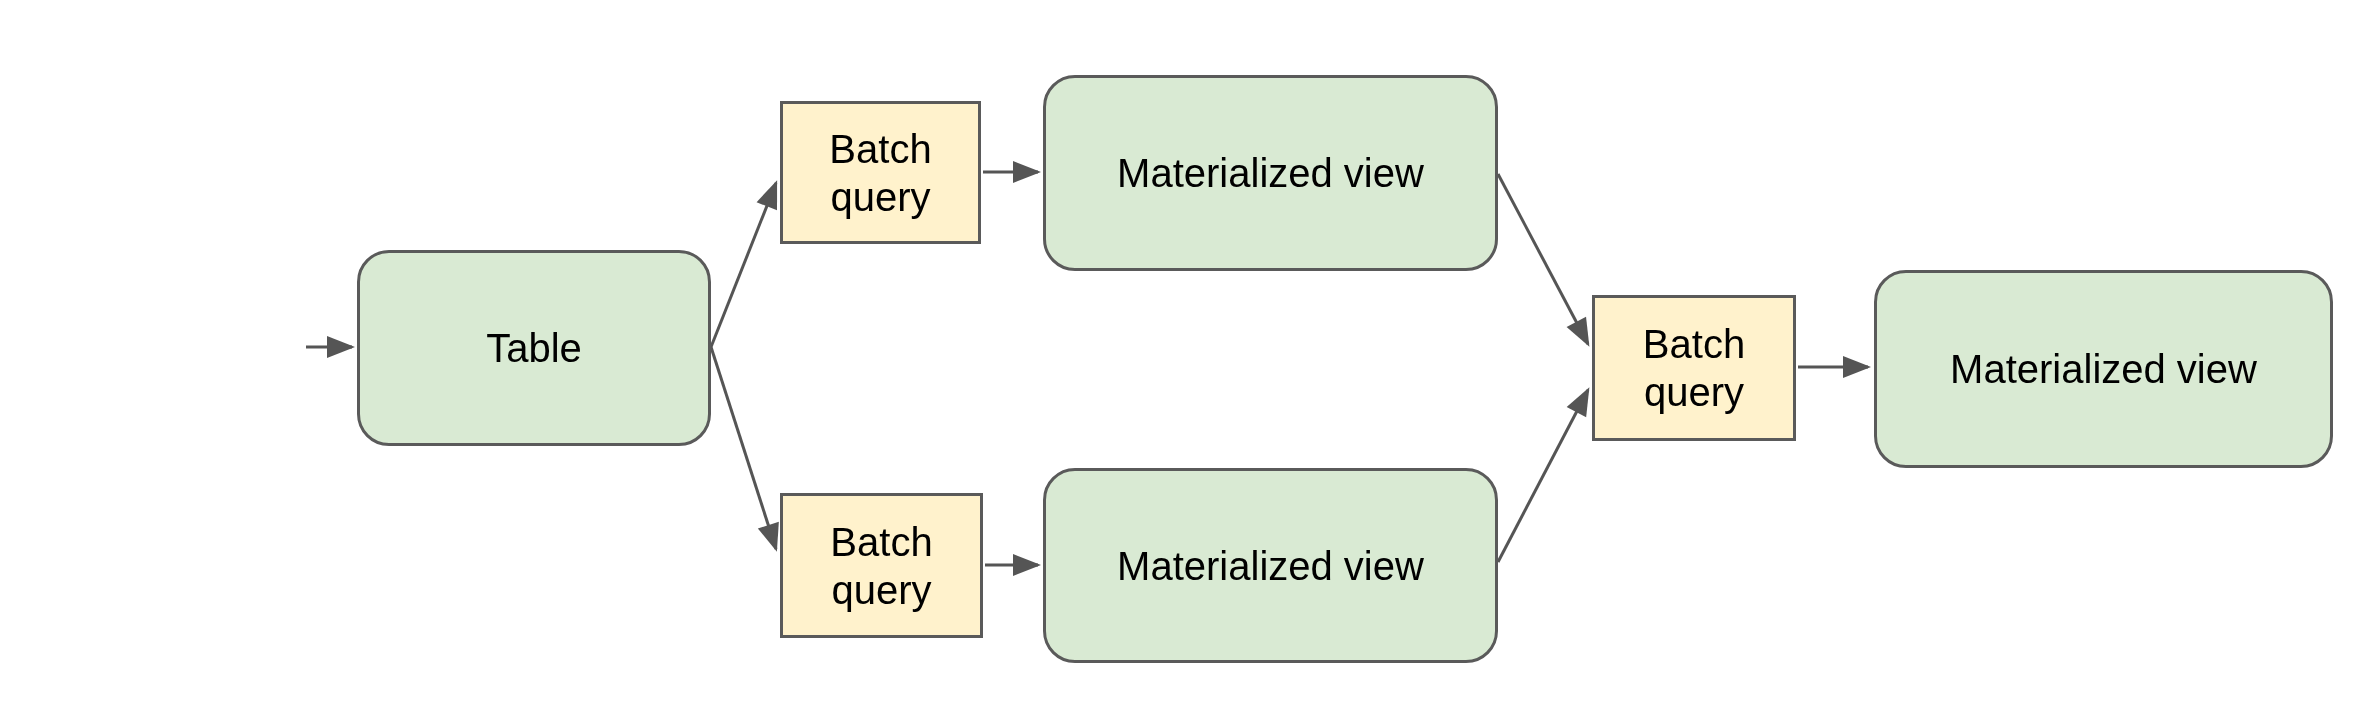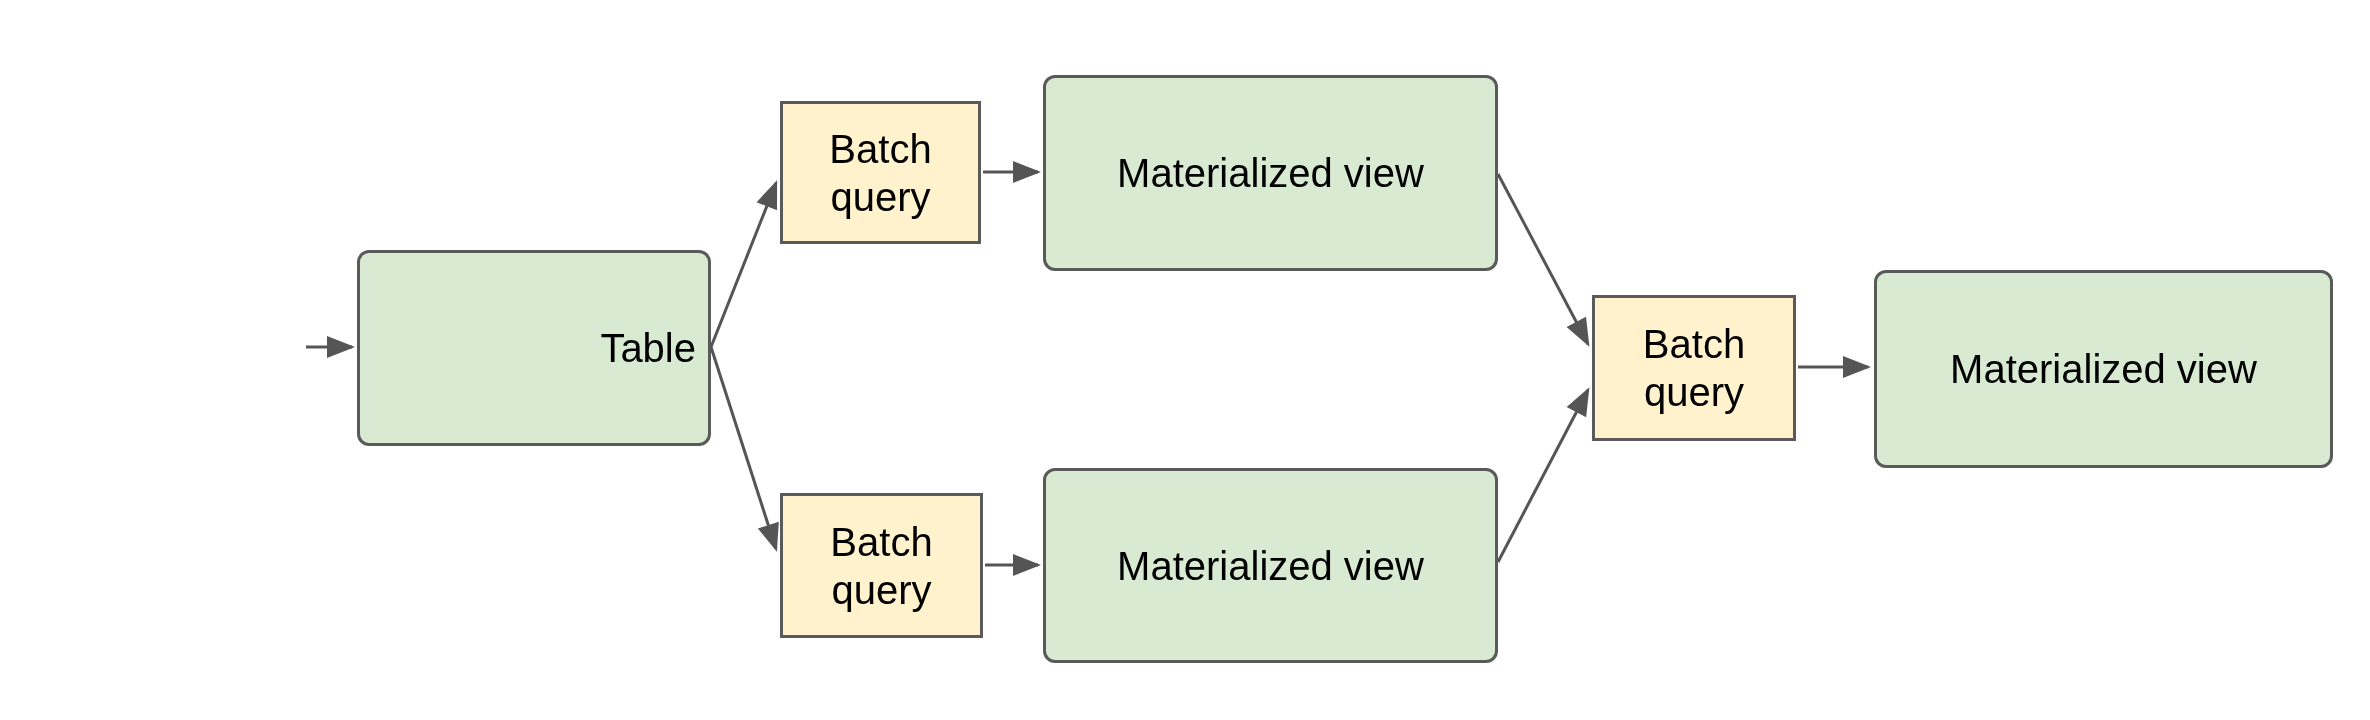--- a/index.html
+++ b/index.html
@@ -29,24 +29,24 @@
     display:flex;
     align-items:center;
     justify-content:center;
     text-align:center;
     color:var(--text);
     font-size:40px;
     line-height:48px;
     padding:0 12px;
   }
   .node.query{background:var(--query-fill);}
-  .node.view{background:var(--view-fill);border-radius:12px;}
+  .node.view{background:var(--view-fill);border-radius:32px;}
 
   #n-streaming       {left:28px;   top:276px; width:278px; height:144px;}
-  #n-table           {left:357px;  top:250px; width:354px; height:196px;justify-content:flex-end;}
+  #n-table           {left:357px;  top:250px; width:354px; height:196px;}
   #n-batch-top       {left:780px;  top:101px; width:201px; height:143px;}
   #n-mv-top          {left:1043px; top:75px;  width:455px; height:196px;}
   #n-batch-bottom    {left:780px;  top:493px; width:203px; height:145px;}
   #n-mv-bottom       {left:1043px; top:468px; width:455px; height:195px;}
   #n-batch-right     {left:1592px; top:295px; width:204px; height:146px;}
   #n-mv-right        {left:1874px; top:270px; width:459px; height:198px;}
 </style>
 </head>
 <body>
 

